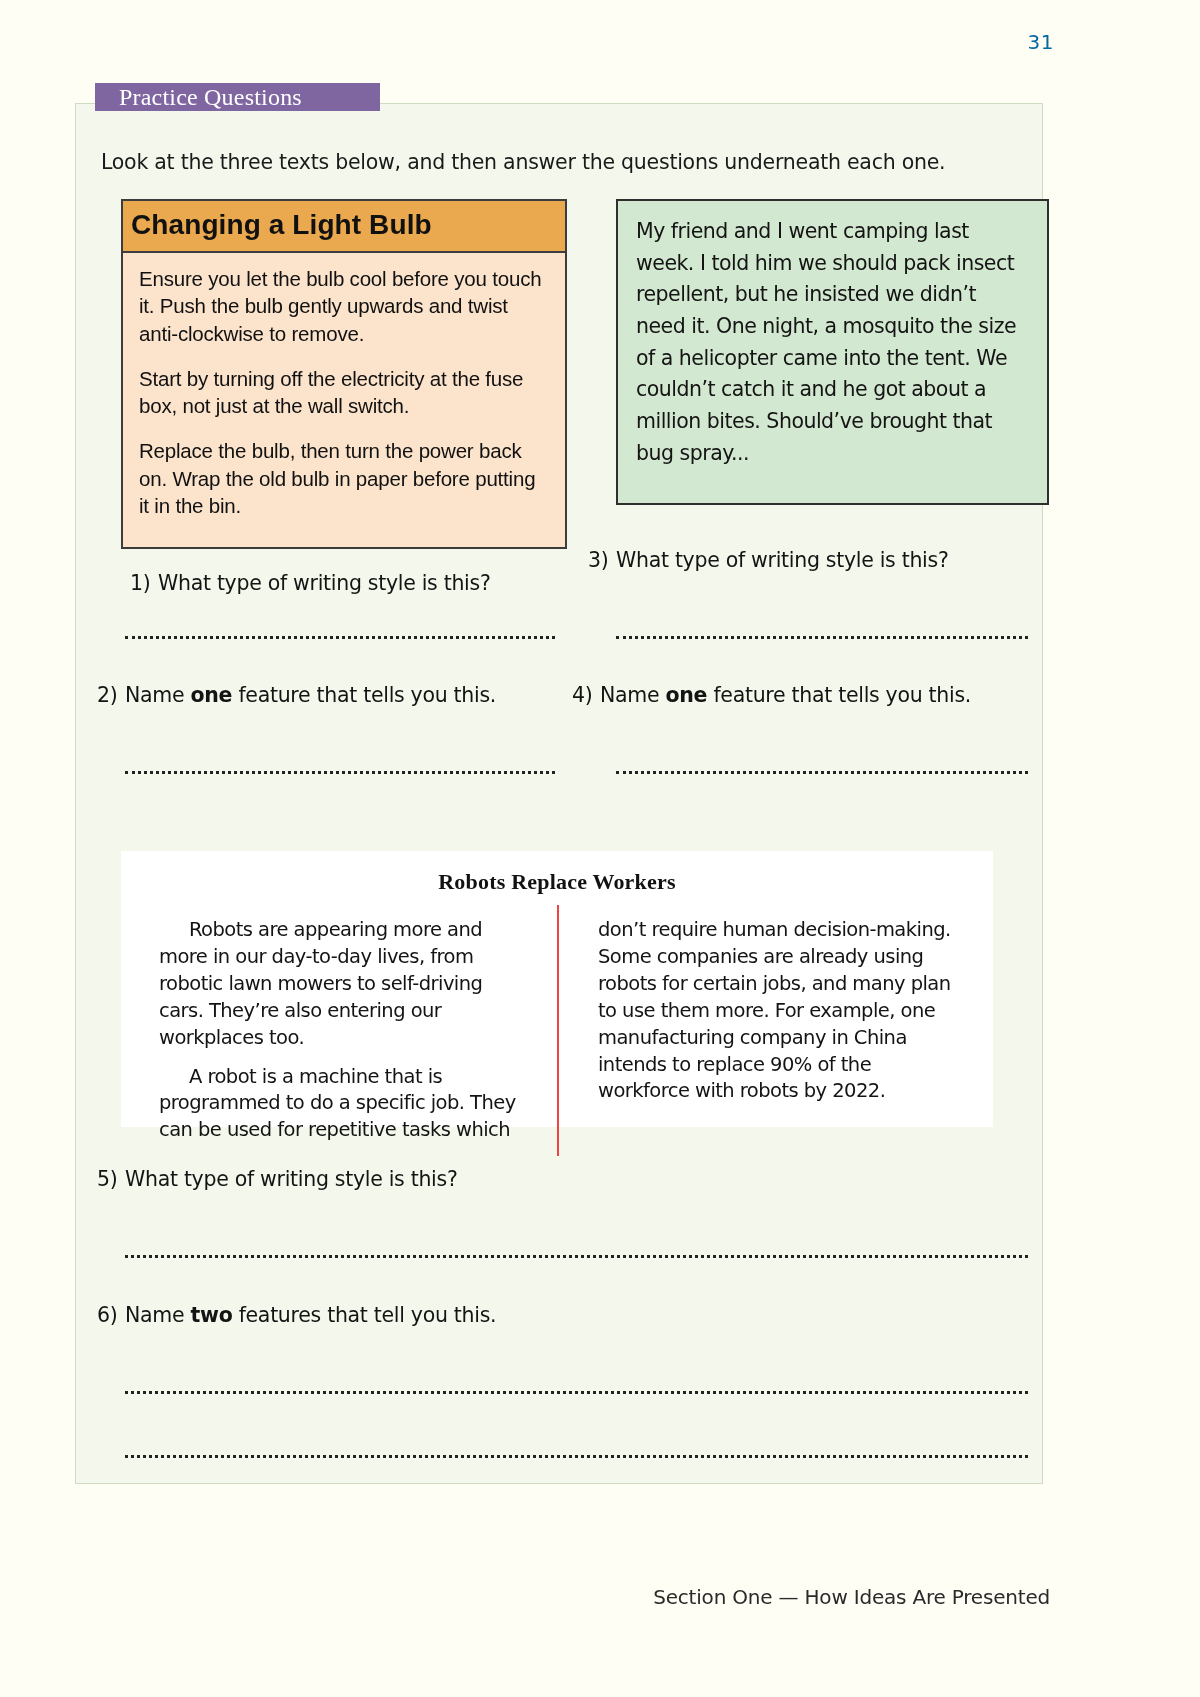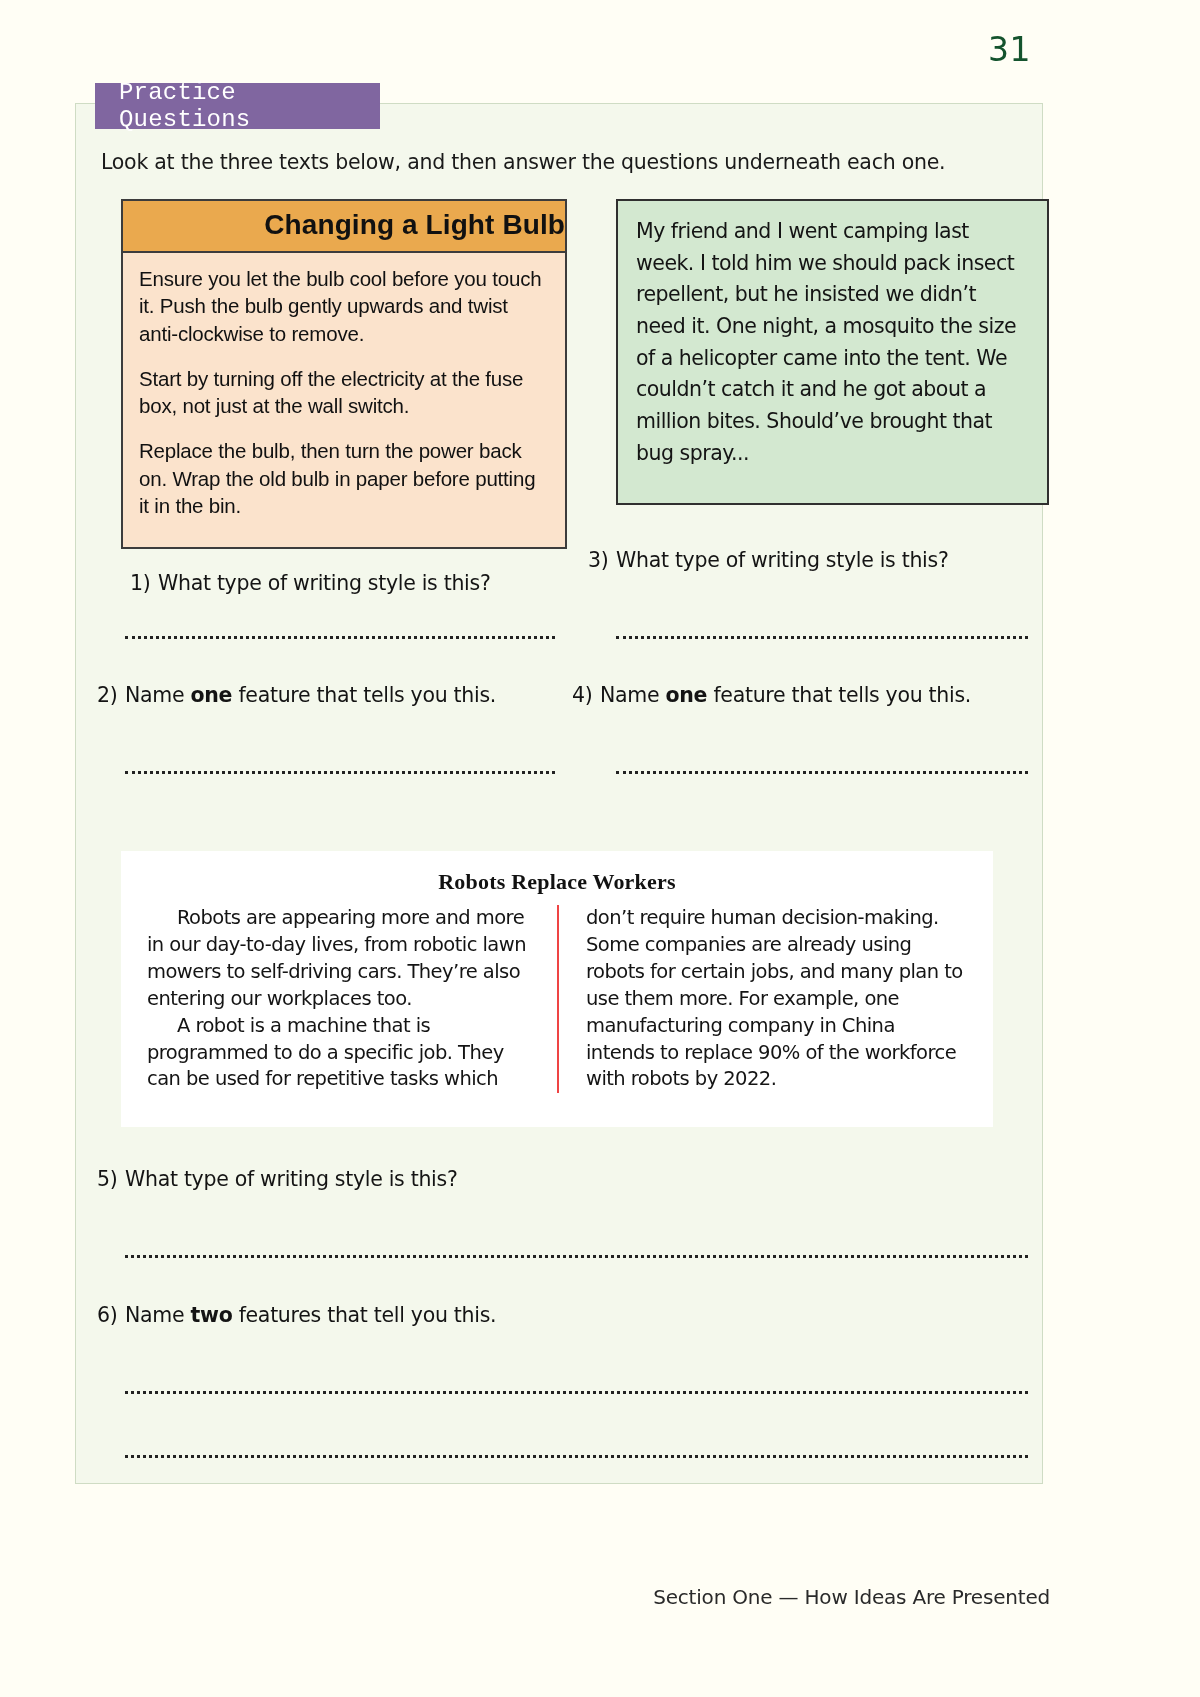--- a/index.html
+++ b/index.html
@@ -12,23 +12,23 @@
     background: #fffef5;
     font-family: "Liberation Sans", sans-serif;
     position: relative;
     overflow: hidden;
   }
 
   
   .page-number {
     position: absolute;
     top: 30px;
-    right: 169px;
-    font-size: 33px;
-    color: #14532d;
+    right: 146px;
+    font-size: 20px;
+    color: #0369a1;
     font-family: "DejaVu Sans", sans-serif;
     letter-spacing: 0.5px;
   }
 
   
   .panel {
     position: absolute;
     left: 75px;
     top: 103px;
     width: 968px;
@@ -37,25 +37,25 @@
     border: 1px solid #cfdcc4;
     box-sizing: border-box;
   }
 
   
   .tab {
     position: absolute;
     left: 95px;
     top: 83px;
     width: 285px;
-    height: 46px;
+    height: 28px;
     background: #8066a0;
     color: #ffffff;
     font-size: 24px;
-    font-family: Liberation Mono, monospace;
+    font-family: Liberation Serif, serif;
     display: flex;
     align-items: center;
     padding-left: 24px;
     box-sizing: border-box;
     letter-spacing: 0.2px;
   }
 
   
   .intro {
     position: absolute;
@@ -74,25 +74,25 @@
     left: 121px;
     top: 199px;
     width: 446px;
     border: 2px solid #3c3c3c;
     background: #fbe3cc;
     box-sizing: border-box;
   }
   .bulb-head {
     background: #eaa94e;
     border-bottom: 2px solid #3c3c3c;
-    text-align: right;
+    text-align: left;
     font-size: 28px;
     font-weight: bold;
     color: #111111;
-    padding: 8px 0 10px;
+    padding: 8px 8px 10px;
     font-family: "Liberation Sans", sans-serif;
     letter-spacing: 0.1px;
   }
   .bulb-body {
     padding: 12px 16px 16px 16px;
   }
   .bulb-body p {
     margin: 0 0 18px 0;
     font-size: 20.5px;
     line-height: 1.33;
@@ -172,21 +172,21 @@
   .col {
     width: 50%;
     box-sizing: border-box;
   }
   .col-left { padding-right: 28px; }
   .col-right {
     padding-left: 27px;
     border-left: 2px solid #ef4444;
   }
   .col p {
-    margin: 0;
+    margin: 12px;
     font-size: 19.5px;
     line-height: 1.38;
     color: #141414;
     font-family: "DejaVu Sans", sans-serif;
     letter-spacing: -0.55px;
   }
   .col p.indent { text-indent: 30px; }
 
   
   .footer {

